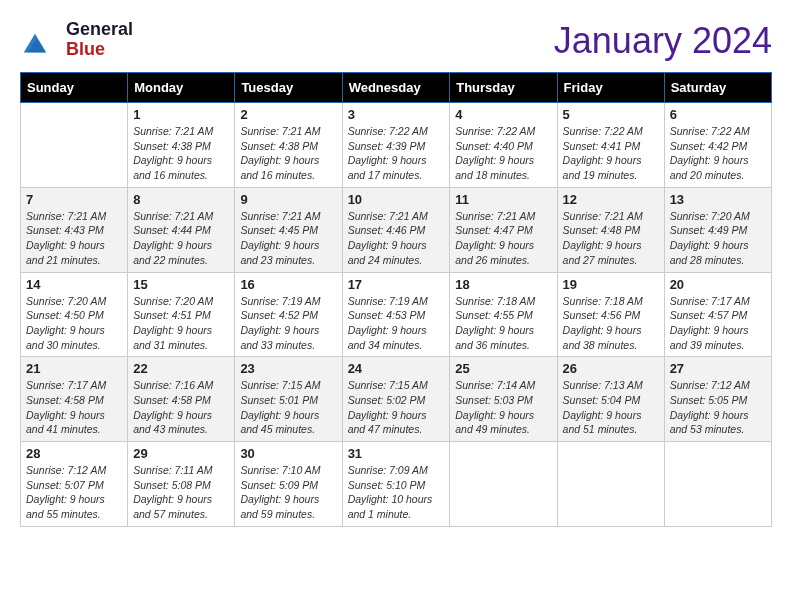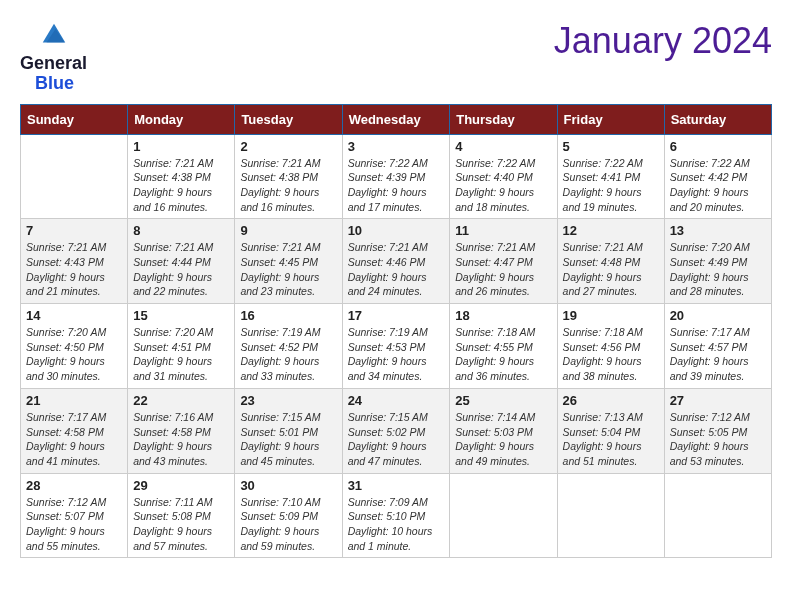--- a/index.html
+++ b/index.html
@@ -11,52 +11,51 @@
       padding: 20px;
     }
     .header {
       display: flex;
       justify-content: space-between;
       align-items: flex-start;
       margin-bottom: 10px;
     }
     .logo {
       display: flex;
-      align-items: center;
-      gap: 4px;
-      flex-direction: column;
+      align-items: flex-end;
+      gap: 16px;
     }
     .logo-text {
       font-size: 18px;
       font-weight: bold;
       color: #1a1a2e;
       line-height: 1.1;
     }
-    .logo-blue { color: #1d4ed8; margin-left: 15px; }
+    .logo-blue { color: #b91c1c; }
     .logo-icon {
       width: 30px;
       height: 30px;
     }
     .title-block { text-align: right; }
     .month-title {
       font-size: 36px;
       font-weight: 300;
       color: #4c1d95;
     }
     .location {
       font-size: 16px;
       color: #555;
     }
     table {
       width: 100%;
       border-collapse: collapse;
       font-size: 11px;
     }
     thead tr th {
-      background-color: #7f1d1d;
+      background-color: #000000;
       color: #fff;
       padding: 7px 6px;
       text-align: left;
       font-size: 13px;
       font-weight: bold;
       border: 1px solid #2166a8;
     }
     tbody tr td {
       border: 1px solid #ccc;
       vertical-align: top;

